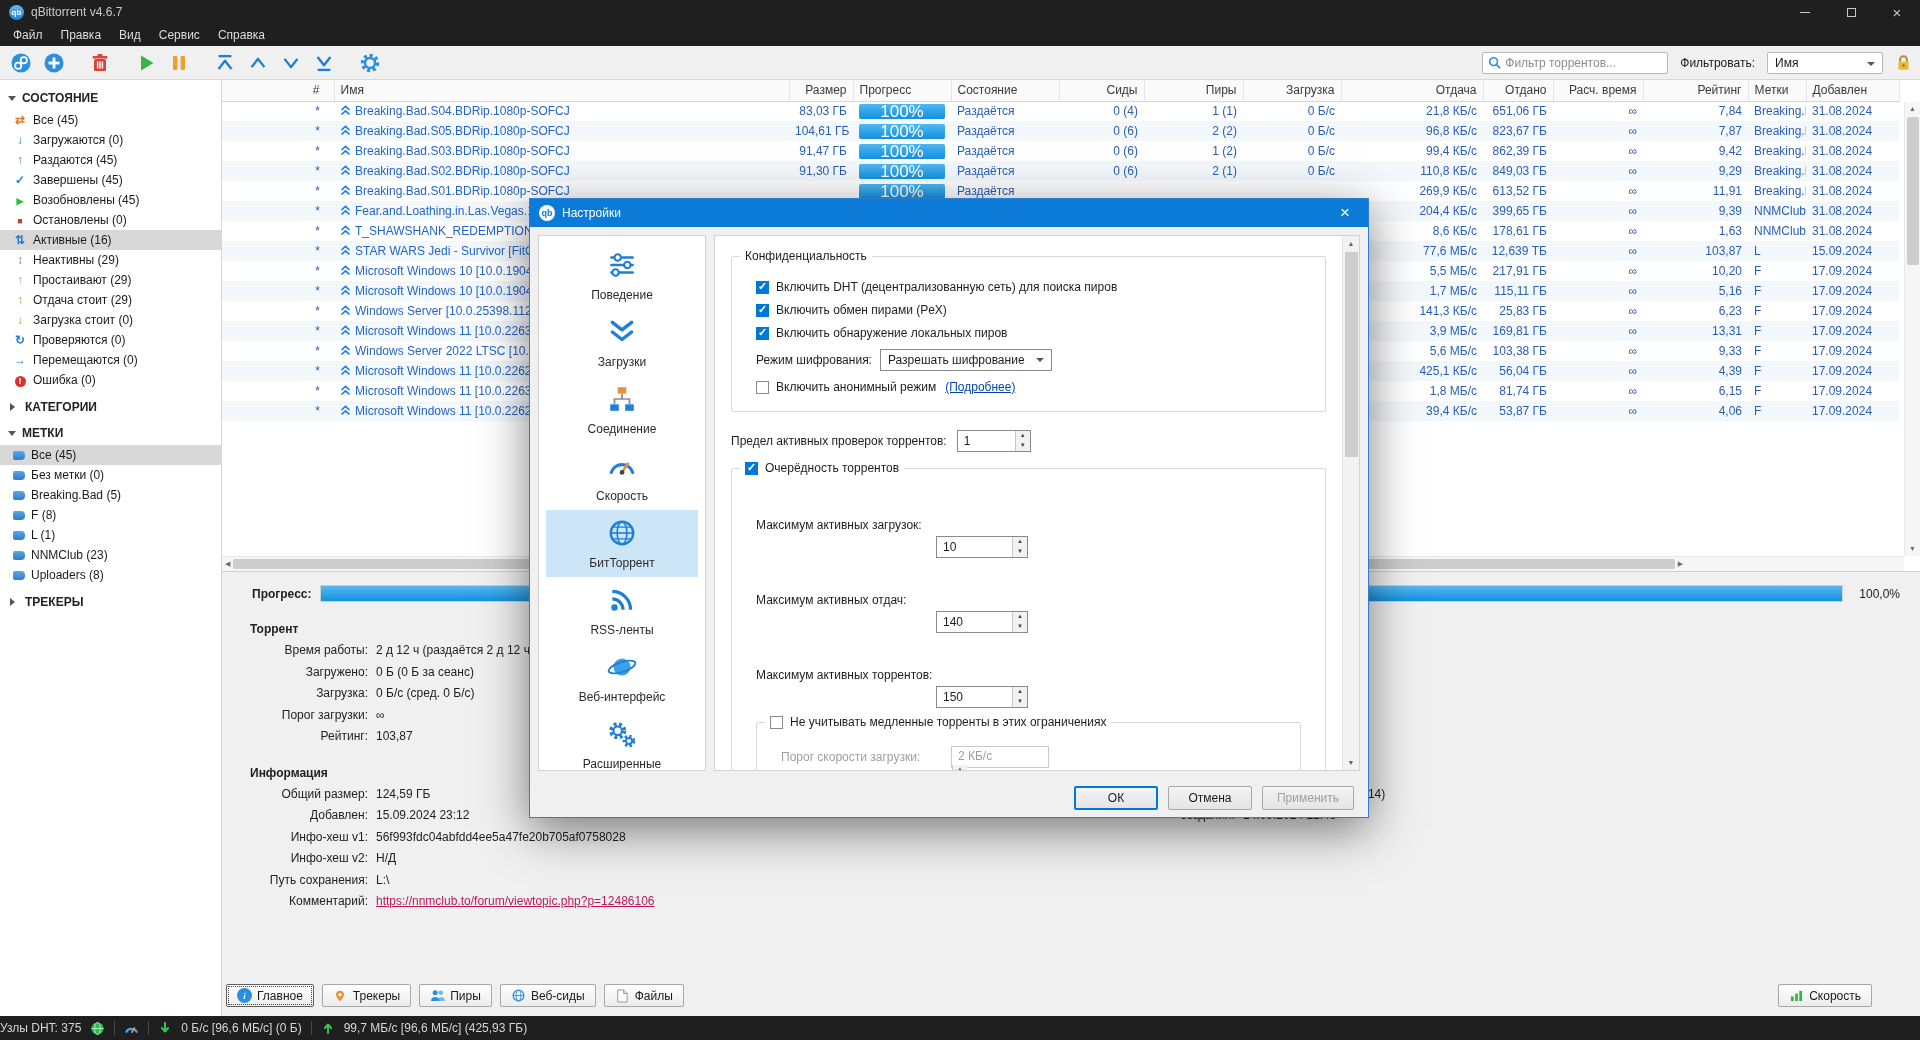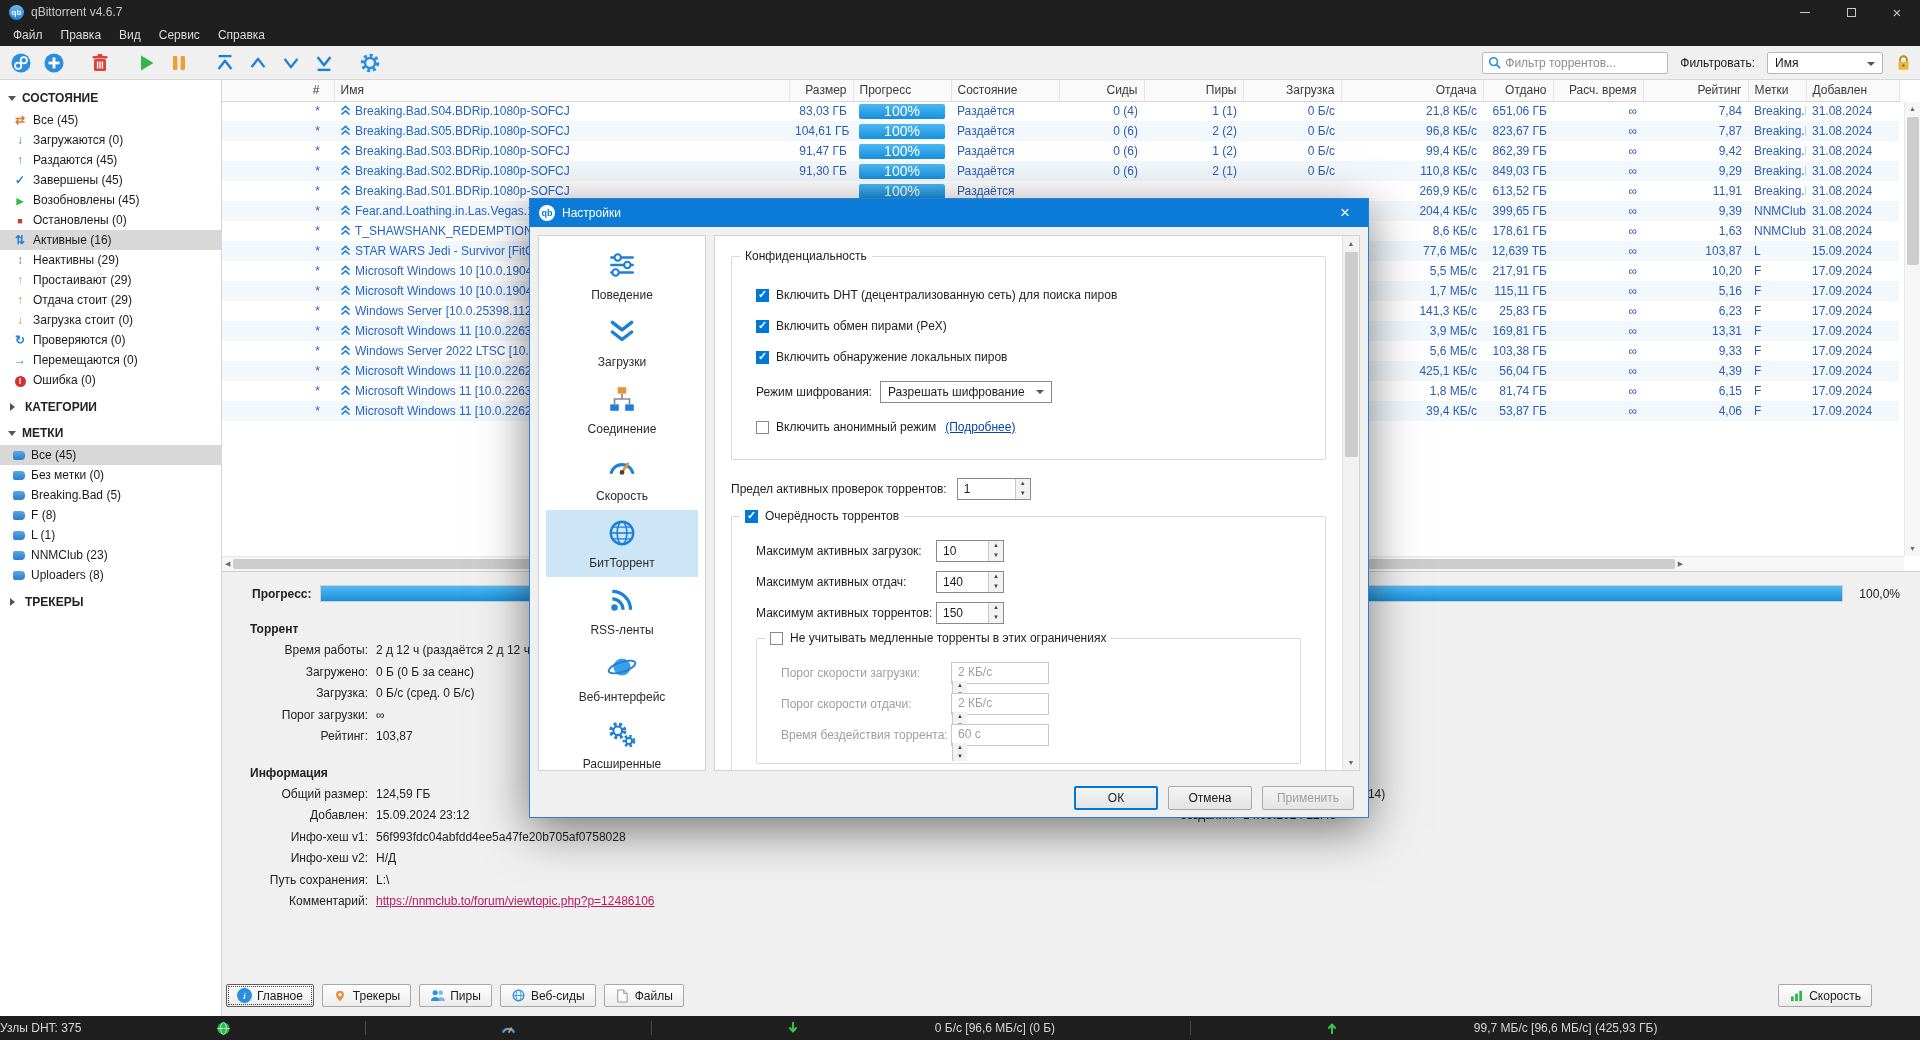--- a/index.html
+++ b/index.html
@@ -75,21 +75,21 @@
   .col-eta{width:90px}.col-ratio{width:105px}.col-tags{width:58px}.col-added{width:93px}
   th { background:#fafafa; border-right:1px solid #e4e4e4; border-bottom:1px solid #d5d5d5; font-weight:normal; color:#3a3a3a;
        height:21px; padding:0 6px; text-align:left; white-space:nowrap; overflow:hidden; }
   td { height:20px; padding:0 6px; white-space:nowrap; overflow:hidden; color:#2a5db4; }
   tbody tr:nth-child(even) { background:#f3f8fd; }
   .r { text-align:right; }
   .c-num { text-align:right; padding-right:14px; }
   th.c-num { padding-right:14px; }
   .seed-ico svg { vertical-align:-1px; }
   .name-text { color:#2465c8; margin-left:4px; }
-  .pbar { height:15px; margin:2px 0; background:linear-gradient(#4db8f2,#1690dd); border-radius:2px; color:#fff; font-size:14px;
+  .pbar { height:15px; margin:2px 0; background:linear-gradient(#4db8f2,#1690dd); border-radius:2px; color:#fff; font-size:17px;
           line-height:15px; text-align:center; }
   .pbar:empty { visibility:hidden; }
   .vscroll { position:absolute; right:0; top:22px; bottom:15px; width:16px; background:#f6f6f6; border-left:1px solid #e8e8e8;
              display:flex; flex-direction:column; align-items:center; }
   .vscroll .sc-arrow, .hscroll .sc-arrow { font-size:7px; color:#6d6d6d; height:14px; line-height:14px; }
   .v-thumb { width:12px; height:148px; background:#cdcdcd; border-radius:2px; margin-top:1px; }
   .vscroll .sc-arrow.down { margin-top:auto; }
   .hscroll { position:absolute; left:0; right:16px; bottom:0; height:15px; background:#f6f6f6; border-top:1px solid #e8e8e8;
              display:flex; align-items:center; padding:0 3px; gap:3px; }
   .h-thumb { height:10px; width:86%; background:#cdcdcd; border-radius:2px; }
@@ -117,21 +117,21 @@
   .ftab { display:inline-flex; align-items:center; gap:5px; padding:3px 10px; background:linear-gradient(#fefefe,#ececec);
           border:1px solid #a8a8a8; border-radius:2px; color:#1b1b1b; }
   .ftab.selected { border-color:#5f5f5f; outline:1px dotted #444; outline-offset:-3px; }
   .ftab.speed { margin-left:auto; margin-right:20px; }
   .tico { width:15px; height:15px; display:inline-flex; align-items:center; justify-content:center; flex:none; }
   .tico.info { background:#2b8fe0; color:#fff; border-radius:50%; font-size:9px; font-style:italic; font-weight:bold;
                font-family:"Liberation Serif", serif; }
 
   
   .statusbar { position:absolute; left:0; right:0; bottom:0; height:24px; background:#1f1f1f; display:flex; align-items:center;
-               justify-content:space-between; gap:9px; color:#d6d6d6; font-size:12px; }
+               justify-content:flex-start; gap:9px; color:#d6d6d6; font-size:12px; }
   .vsep { width:1px; height:14px; background:#4a4a4a; }
   .sb-ico { display:flex; align-items:center; }
   .sb-pad { width:128px; }
 
   
   .dialog { position:absolute; left:529px; top:198px; width:840px; height:620px; background:#f0f0f0; border:1px solid #2a7fd0;
             box-shadow:0 12px 45px rgba(0,0,0,.5); z-index:40; display:flex; flex-direction:column; }
   .dlg-titlebar { height:28px; background:#0b7bd7; display:flex; align-items:center; padding-left:9px; gap:7px; color:#fff; flex:none; }
   .dlg-ico { width:16px; height:16px; border-radius:50%; background:#fff; color:#0b7bd7; font-size:9px; font-weight:bold;
              display:flex; align-items:center; justify-content:center; }
@@ -143,39 +143,39 @@
   .nav-item.selected { background:#cde6f7;justify-content:space-between; }
   .dlg-content-wrap { flex:1; display:flex; overflow:hidden; background:#fff; border:1px solid #d2d2d2; min-width:0; }
   .dlg-content { flex:1; padding:12px 16px; overflow:hidden; color:#1e1e1e; }
   .dlg-scroll { width:17px; flex:none; background:#f2f2f2; border-left:1px solid #e3e3e3; display:flex; flex-direction:column; align-items:center; }
   .dlg-scroll .sc-arrow { font-size:7px; color:#666; height:15px; line-height:15px; }
   .sc-thumb { width:13px; height:205px; background:#cdcdcd; border-radius:1px; margin-top:1px; }
   .dlg-scroll .sc-arrow.down { margin-top:auto; }
 
   .groupbox { border:1px solid #d9d9d9; border-radius:2px; padding:14px 24px 8px; margin:8px 0 18px; position:relative; }
   .gb-title { position:absolute; top:-8px; left:8px; background:#fff; padding:0 5px; color:#1e1e1e; display:flex; align-items:center; gap:7px; }
-  .cb-row { display:flex; align-items:center; gap:7px; margin:17px 0; }
+  .cb-row { display:flex; align-items:center; gap:7px; margin:9px 0; }
   .form-row { display:flex; align-items:center; margin:9px 0; }
   .cb { width:13px; height:13px; border:1px solid #8a8a8a; background:#fff; flex:none; position:relative; display:inline-block; }
   .cb.checked { background:#0078d7; border-color:#0078d7; }
   .cb.checked::after { content:"✓"; position:absolute; left:1px; top:-2px; color:#fff; font-size:11px; font-weight:bold; }
   .combo { display:inline-flex; align-items:center; justify-content:space-between; border:1px solid #8a8a8a; background:#fff;
            height:22px; width:172px; padding:0 7px; margin-left:8px; }
   .combo .carrow { margin-top:4px; }
   .info-link { color:#0645ad; text-decoration:underline; margin-left:2px; }
   .spin { display:inline-flex; align-items:stretch; border:1px solid #8a8a8a; background:#fff; height:22px; }
   .spin-val { padding:2px 6px; display:flex; align-items:center; flex:1; }
   .spin-btns { display:flex; flex-direction:column; border-left:1px solid #c8c8c8; width:15px; flex:none; }
   .spin-btns span { flex:1; font-size:6px; line-height:9px; color:#444; text-align:center; background:#f2f2f2; }
   .spin.dis { border-color:#c9c9c9; }
   .spin.dis .spin-val { color:#9f9f9f; }
   .standalone { margin:2px 0 16px; }
   .standalone .spin { width:74px; margin-left:10px; }
   .q-row .lbl { width:180px; }
-  .q-row .spin { width:68px; }
+  .q-row .spin { width:92px;margin-top:44px; }
   .subgroup { margin:14px 0 6px; }
   .slow-row .lbl { width:170px; color:#9f9f9f; }
   .slow-row .spin { width:98px;flex-direction:column; }
   .dlg-buttons { display:flex; justify-content:flex-end; gap:10px; padding:7px 14px; flex:none; }
   .btn { min-width:84px; background:linear-gradient(#f4f4f4,#e4e4e4); border:1px solid #a9a9a9; border-radius:2px;
          font-size:12px; padding:4px 14px; font-family:inherit; color:#1b1b1b; }
   .btn.ok { border:2px solid #0078d7; padding:3px 13px; }
   .btn.disabled { color:#9f9f9f; }
 </style>
 </head>

